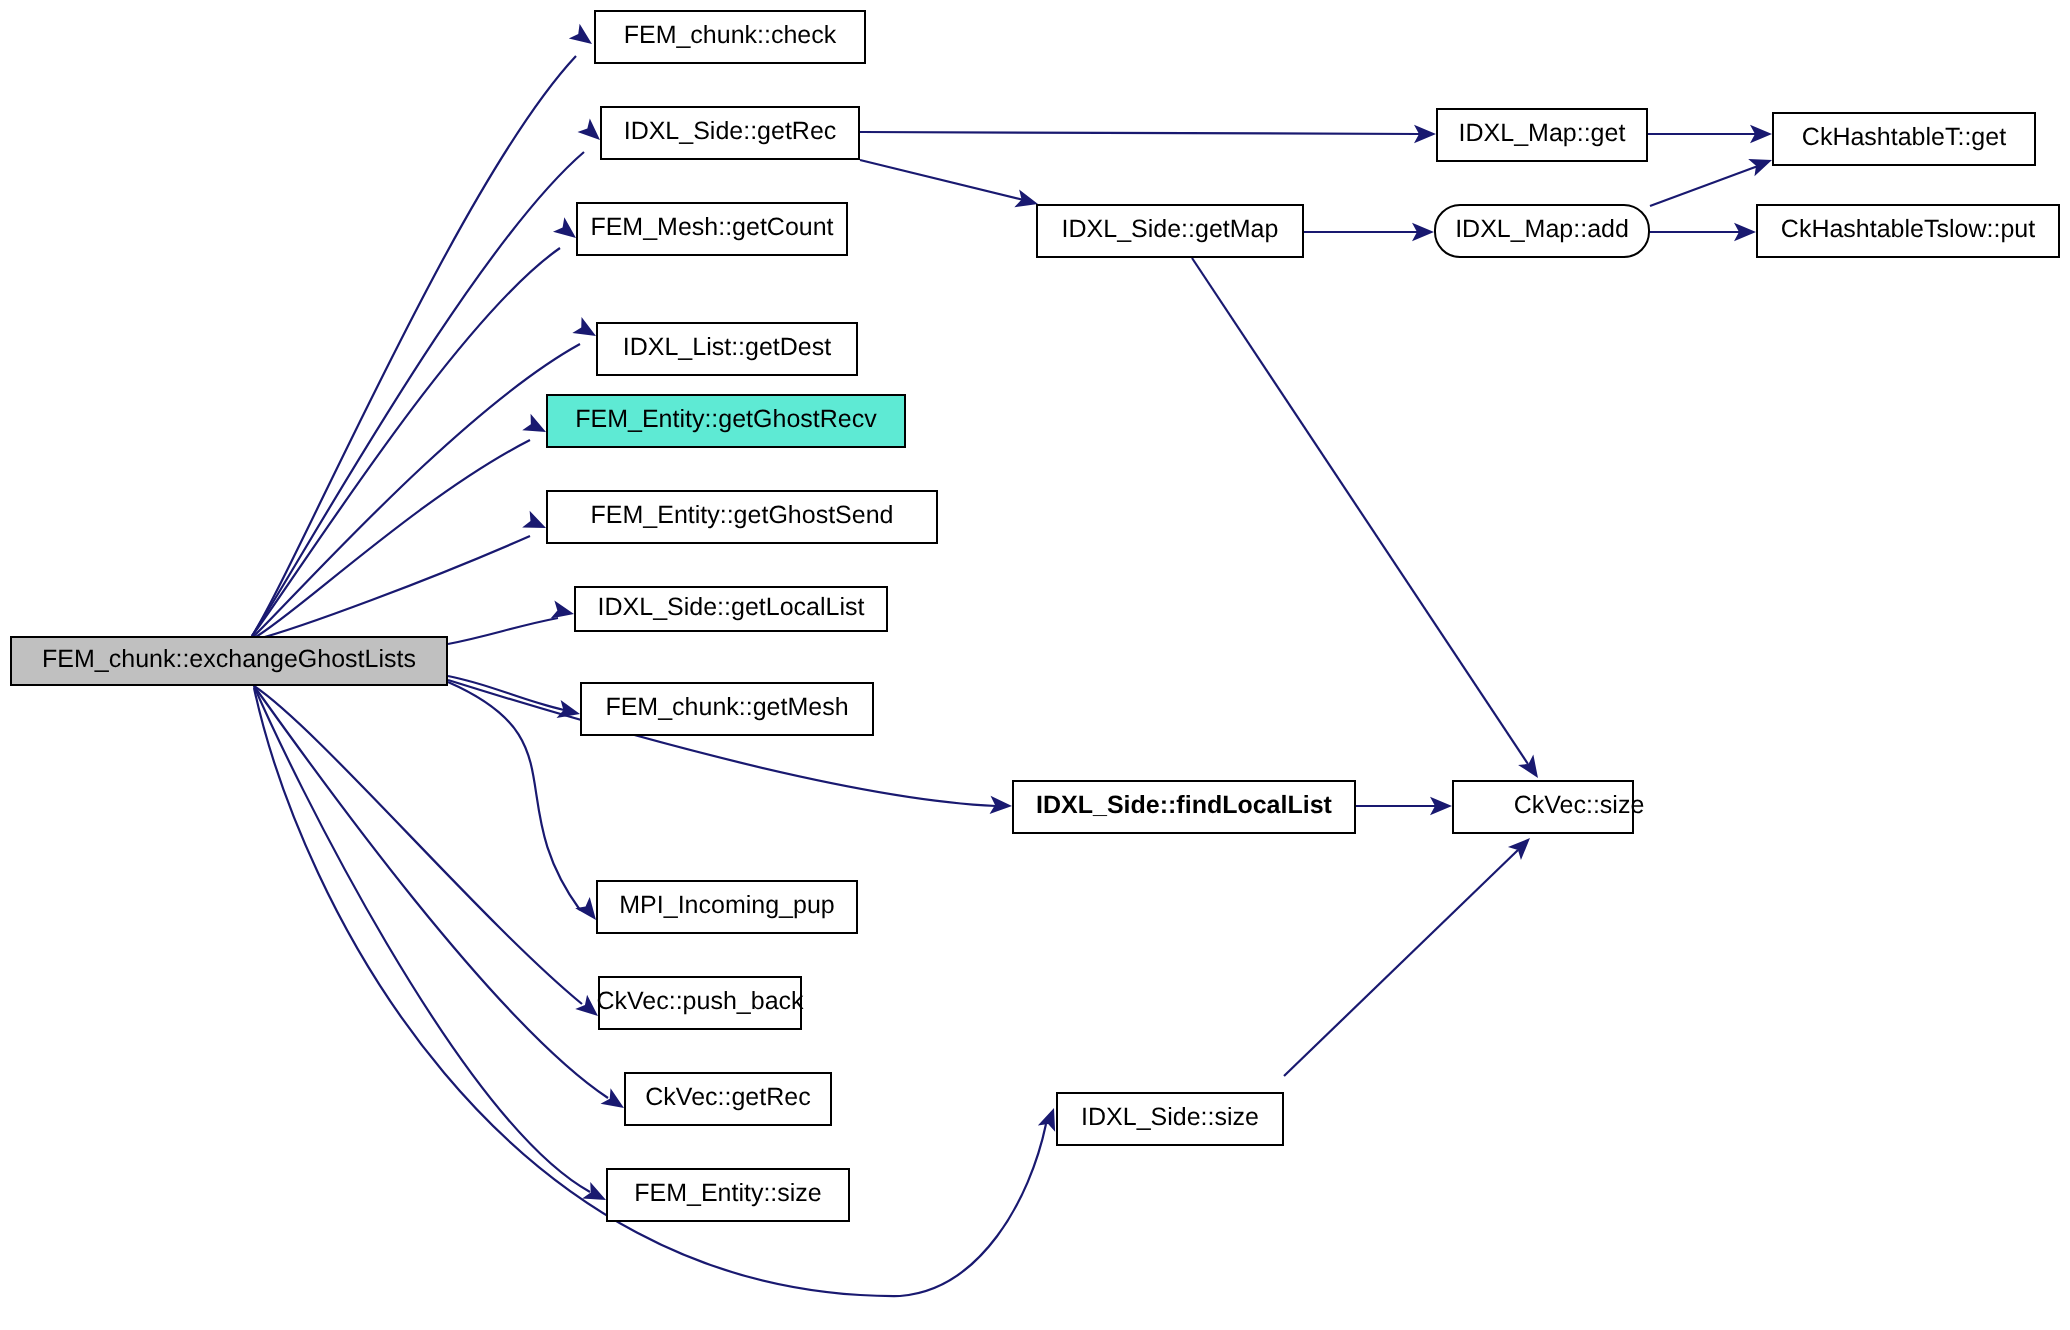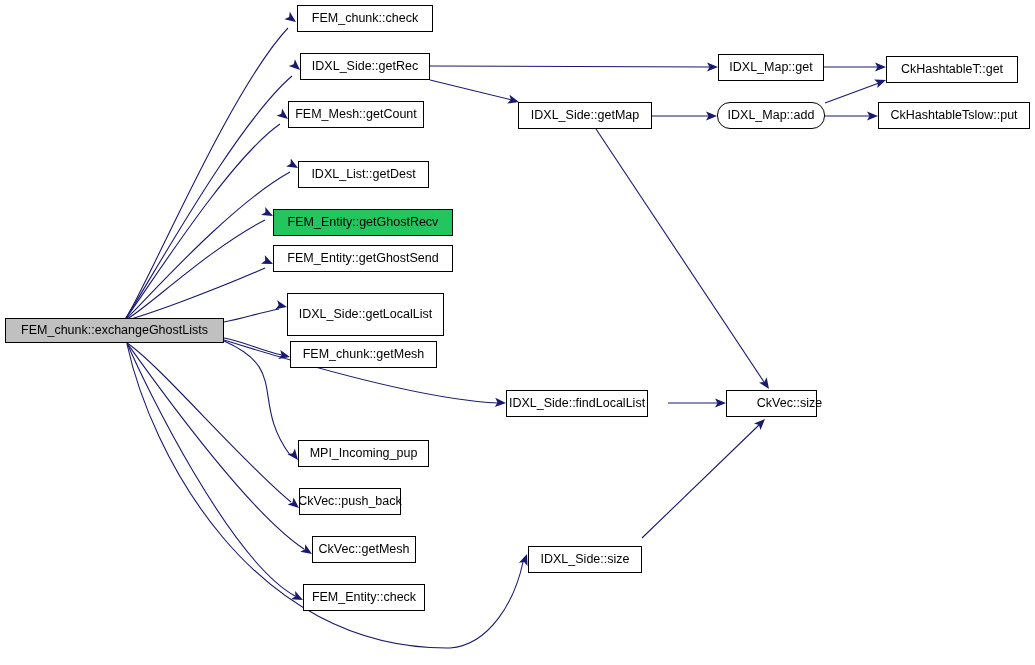--- a/index.html
+++ b/index.html
@@ -111,48 +111,48 @@
       </div>
       <div class="node" style="left: 300px; top: 53px; width: 130px; height: 27px; border-color: rgb(0, 0, 0); background: rgb(255, 255, 255); color: rgb(0, 0, 0);">
         <span class="node-label">IDXL_Side::getRec</span>
       </div>
       <div class="node" style="left: 288px; top: 101px; width: 136px; height: 27px; border-color: rgb(0, 0, 0); background: rgb(255, 255, 255); color: rgb(0, 0, 0);">
         <span class="node-label">FEM_Mesh::getCount</span>
       </div>
       <div class="node" style="left: 298px; top: 149px; width: 131px; height: 27px; border-color: rgb(0, 0, 0); background: rgb(255, 255, 255); color: rgb(0, 0, 0); margin-top: 12px;">
         <span class="node-label">IDXL_List::getDest</span>
       </div>
-      <div class="node" style="left: 273px; top: 197px; width: 180px; height: 27px; border-color: rgb(0, 0, 0); background: #22c55e; color: rgb(0, 0, 0); margin-top: 12px;">
+      <div class="node" style="left: 273px; top: 197px; width: 180px; height: 27px; border-color: rgb(0, 0, 0); background: #5eead4; color: rgb(0, 0, 0);">
         <span class="node-label">FEM_Entity::getGhostRecv</span>
       </div>
-      <div class="node" style="left: 273px; top: 245px; width: 180px; height: 27px; border-color: rgb(0, 0, 0); background: rgb(255, 255, 255); color: rgb(0, 0, 0); justify-content: center;">
+      <div class="node" style="left: 273px; top: 245px; width: 196px; height: 27px; border-color: rgb(0, 0, 0); background: rgb(255, 255, 255); color: rgb(0, 0, 0); justify-content: center;">
         <span class="node-label">FEM_Entity::getGhostSend</span>
       </div>
-      <div class="node" style="left: 287px; top: 293px; width: 157px; height: 43px; border-color: rgb(0, 0, 0); background: rgb(255, 255, 255); color: rgb(0, 0, 0);">
+      <div class="node" style="left: 287px; top: 293px; width: 157px; height: 23px; border-color: rgb(0, 0, 0); background: rgb(255, 255, 255); color: rgb(0, 0, 0);">
         <span class="node-label">IDXL_Side::getLocalList</span>
       </div>
       <div class="node" style="left: 290px; top: 341px; width: 147px; height: 27px; border-color: rgb(0, 0, 0); background: rgb(255, 255, 255); color: rgb(0, 0, 0);">
         <span class="node-label">FEM_chunk::getMesh</span>
       </div>
       <div class="node" style="left: 298px; top: 440px; width: 131px; height: 27px; border-color: rgb(0, 0, 0); background: rgb(255, 255, 255); color: rgb(0, 0, 0);">
         <span class="node-label">MPI_Incoming_pup</span>
       </div>
       <div class="node" style="left: 299px; top: 488px; width: 102px; height: 27px; border-color: rgb(0, 0, 0); background: rgb(255, 255, 255); color: rgb(0, 0, 0);">
         <span class="node-label">CkVec::push_back</span>
       </div>
       <div class="node" style="left: 312px; top: 536px; width: 104px; height: 27px; border-color: rgb(0, 0, 0); background: rgb(255, 255, 255); color: rgb(0, 0, 0);">
-        <span class="node-label">CkVec::getMesh</span>
+        <span class="node-label">CkVec::getRec</span>
       </div>
       <div class="node" style="left: 303px; top: 584px; width: 122px; height: 27px; border-color: rgb(0, 0, 0); background: rgb(255, 255, 255); color: rgb(0, 0, 0);">
-        <span class="node-label">FEM_Entity::check</span>
+        <span class="node-label">FEM_Entity::size</span>
       </div>
       <div class="node" style="left: 518px; top: 102px; width: 134px; height: 27px; border-color: rgb(0, 0, 0); background: rgb(255, 255, 255); color: rgb(0, 0, 0);">
         <span class="node-label">IDXL_Side::getMap</span>
       </div>
-      <div class="node" style="left: 506px; top: 390px; width: 142px; height: 27px; border-color: rgb(0, 0, 0); background: rgb(255, 255, 255); color: rgb(0, 0, 0);">
+      <div class="node" style="left: 506px; top: 390px; width: 172px; height: 27px; border-color: rgb(0, 0, 0); background: rgb(255, 255, 255); color: rgb(0, 0, 0); font-weight: bold;">
         <span class="node-label">IDXL_Side::findLocalList</span>
       </div>
       <div class="node" style="left: 528px; top: 536px; width: 114px; height: 27px; border-color: rgb(0, 0, 0); background: rgb(255, 255, 255); color: rgb(0, 0, 0); margin-top: 10px;">
         <span class="node-label">IDXL_Side::size</span>
       </div>
       <div class="node" style="left: 718px; top: 54px; width: 106px; height: 27px; border-color: rgb(0, 0, 0); background: rgb(255, 255, 255); color: rgb(0, 0, 0);">
         <span class="node-label">IDXL_Map::get</span>
       </div>
       <div class="node" style="left: 717px; top: 102px; width: 108px; height: 27px; border-color: rgb(0, 0, 0); background: rgb(255, 255, 255); color: rgb(0, 0, 0); border-radius: 13px;">
         <span class="node-label">IDXL_Map::add</span>

